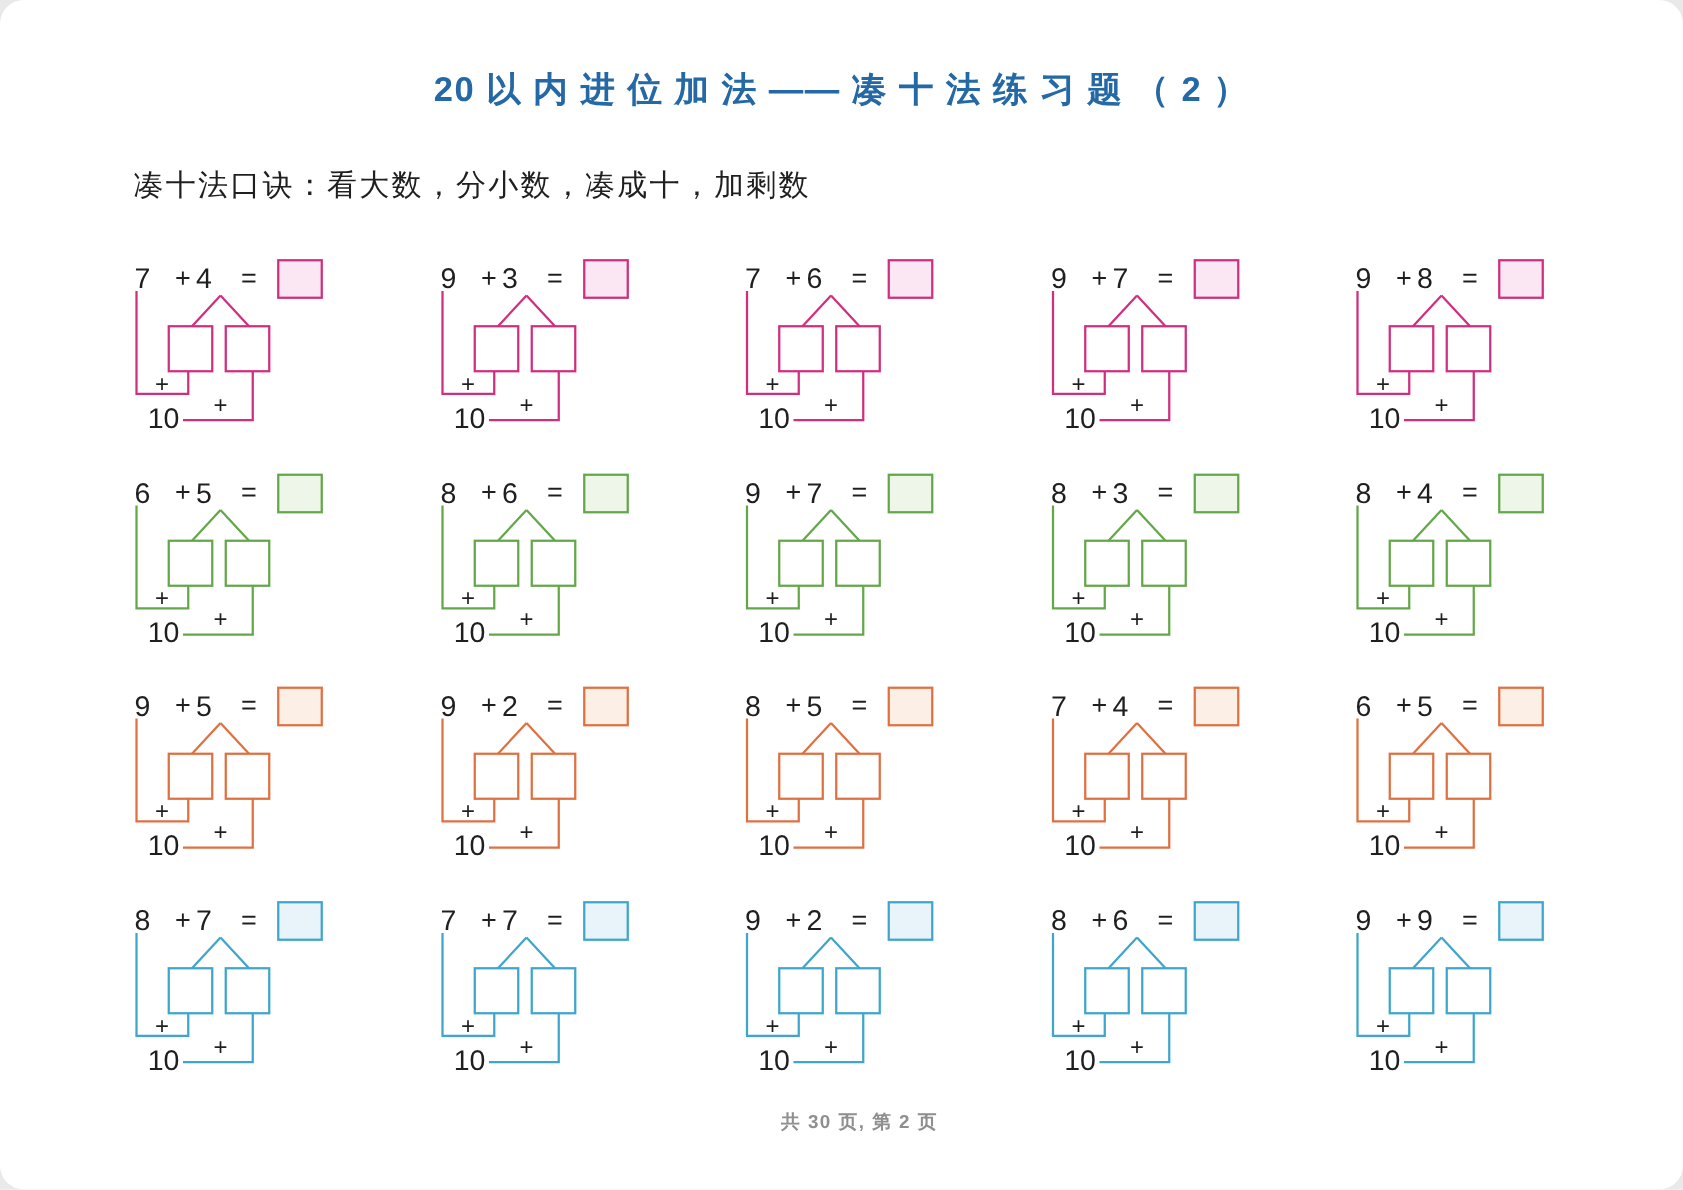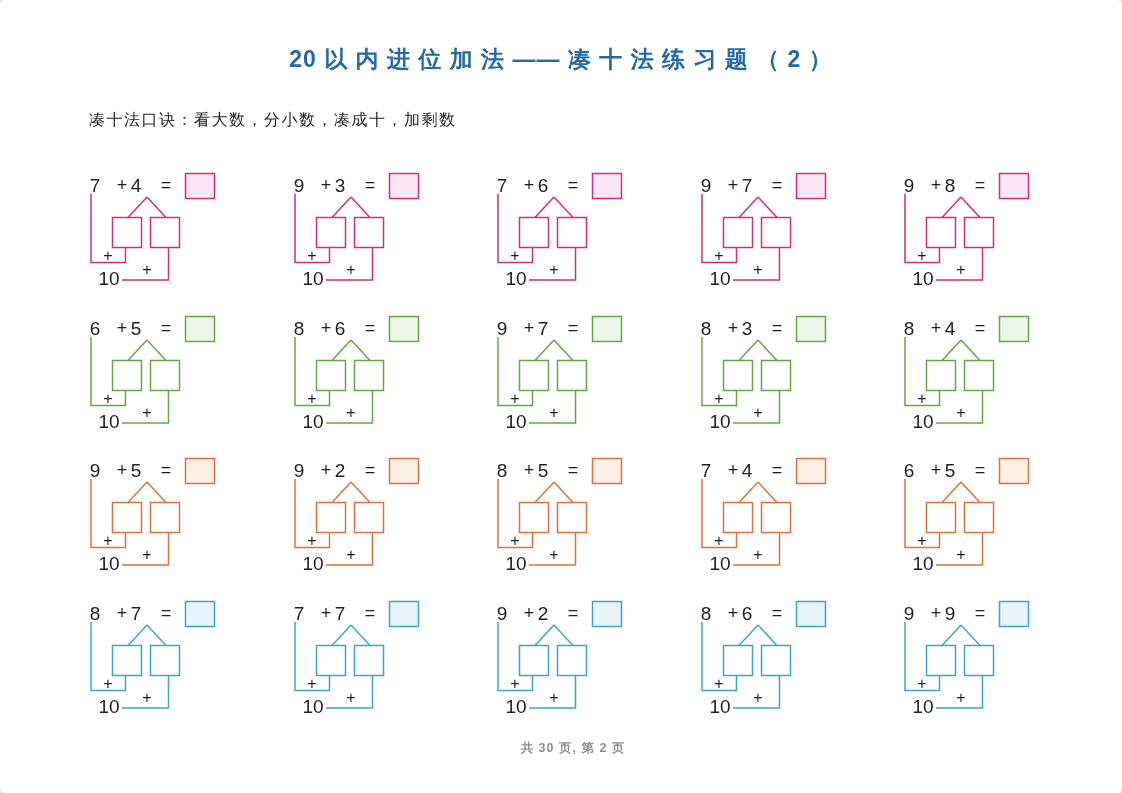--- a/index.html
+++ b/index.html
@@ -1,33 +1,33 @@
 <!DOCTYPE html>
 <html><head>
 <meta charset="utf-8">
 <style>
   html,body{margin:0;padding:0;background:#e9e9e9;}
   .page{
     position:relative;
     width:1122px;height:793px;
     background:#ffffff;
-    border-radius:5px;
+    border-radius:16px;
     overflow:hidden;
     font-family:"Liberation Sans", sans-serif;
   }
   .title{
     position:absolute;top:44px;left:0;width:100%;
     text-align:center;
     font-size:23px;font-weight:bold;
     letter-spacing:1px;
   }
   .subtitle-row{
     position:absolute;top:110px;left:89px;right:86px;
     display:flex;justify-content:space-between;
-    font-size:16px;letter-spacing:1.5px;
+    font-size:20px;letter-spacing:1.5px;
     color:#1f1f1f;
   }
   .grid{
     position:absolute;top:170px;left:88px;
   }
   .prob-row{
     display:flex;
     gap:53.5px;
     margin-bottom:20.5px;
   }

